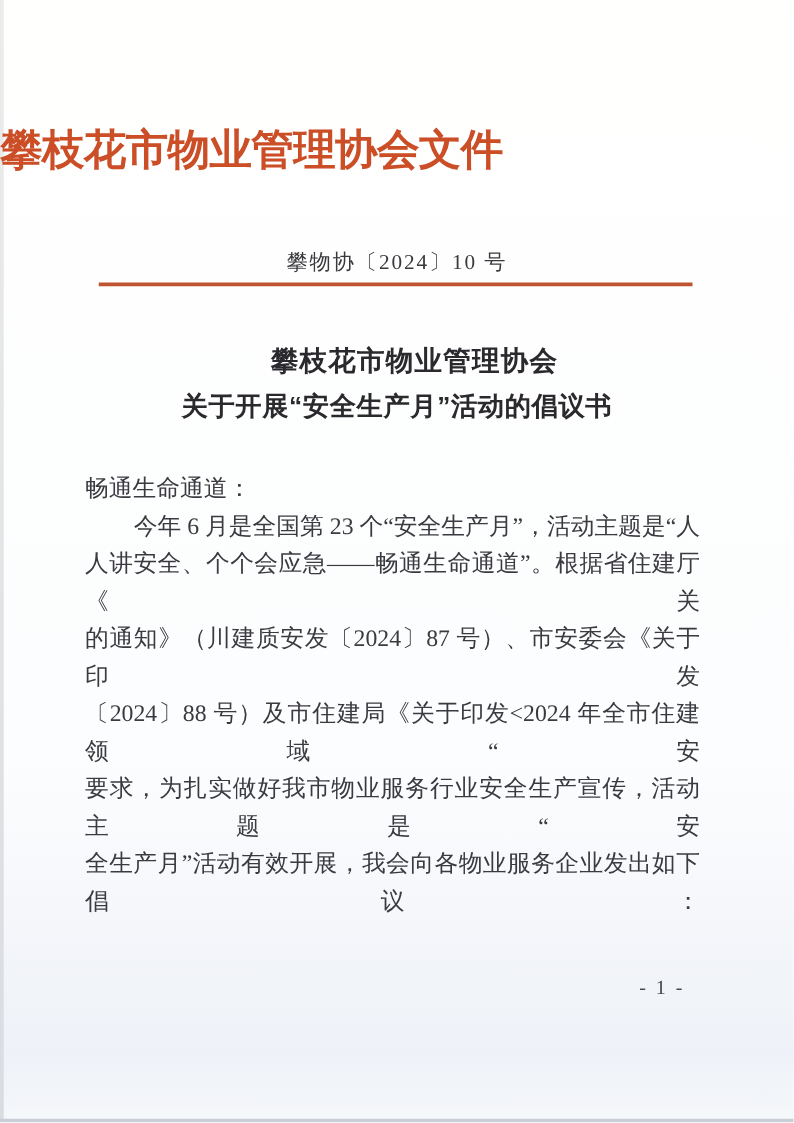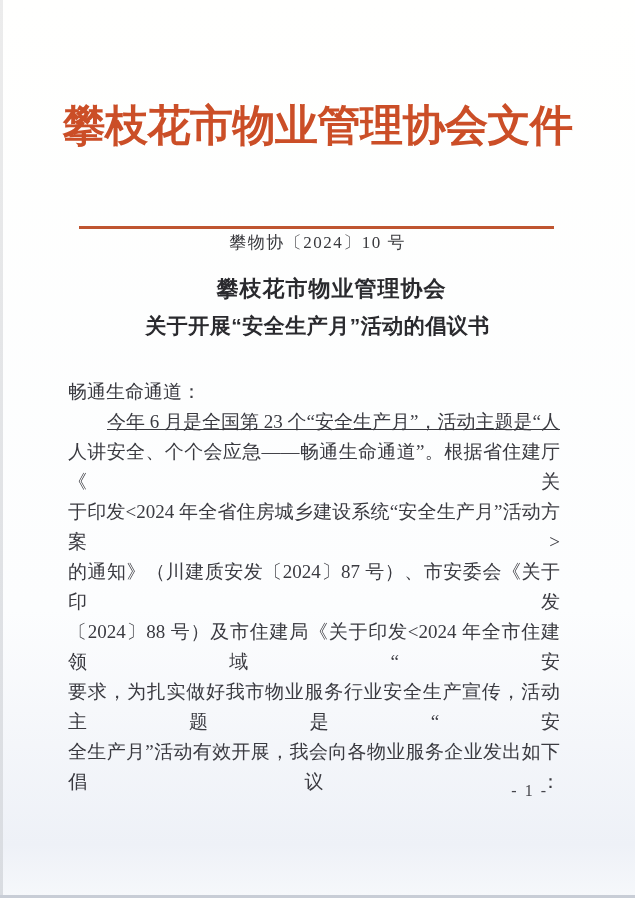--- a/index.html
+++ b/index.html
@@ -29,39 +29,37 @@
     left: 0; bottom: 0;
     width: 100%; height: 3px;
     background: #c8cdd6;
   }
 
   .org-title {
     position: absolute;
     top: 97px;
     left: 0;
     width: 100%;
-    text-align: center;
     font-family: Liberation Serif, serif;
     font-weight: 700;
-    font-size: 43px;
+    font-size: 34px;
     letter-spacing: -0.5px;
     color: #cb4e27;
     white-space: nowrap;
   }
 
   .doc-number {
     position: absolute;
     top: 198px;
     left: 0;
     width: 100%;
     text-align: center;
     font-size: 17px;
     letter-spacing: 1.5px;
     color: #39393d;
-    margin-top: 33px;
   }
 
   .red-rule {
     position: absolute;
     top: 226px;
     left: 79px;
     width: 475px;
     height: 3px;
     background: #bf5530;
   }
@@ -95,21 +93,21 @@
     width: 492px;
     font-size: 19px;
     line-height: 30px;
     color: #3a3a40;
   }
   .line { min-height: 30px; }
   .just {
     text-align: justify;
     text-align-last: justify;
   }
-  .indent { text-indent: 39px; text-decoration: underline; }
+  .indent { text-indent: 39px; }
 
   .page-number {
     position: absolute;
     top: 782px;
     left: 0;
     width: 100%;
     box-sizing: border-box;
     padding-right: 87px;
     text-align: right;
     font-size: 16px;
@@ -131,21 +129,20 @@
   <div class="doc-title">
     <div class="t1">攀枝花市物业管理协会</div>
     <div class="t2">关于开展“安全生产月”活动的倡议书</div>
   </div>
 
   <div class="body-text">
     <div class="line salutation">畅通生命通道：</div>
 
     <div class="line just indent">今年 6 月是全国第 23 个“安全生产月”，活动主题是“人</div>
     <div class="line just">人讲安全、个个会应急——畅通生命通道”。根据省住建厅《关</div>
-    <div class="line just">于印发&lt;2024 年全省住房城乡建设系统“安全生产月”活动方案&gt;</div>
     <div class="line just">的通知》（川建质安发〔2024〕87 号）、市安委会《关于印发</div>
     <div class="line just">〔2024〕88 号）及市住建局《关于印发&lt;2024 年全市住建领域“安</div>
     <div class="line just">要求，为扎实做好我市物业服务行业安全生产宣传，活动主题是“安</div>
     <div class="line just">全生产月”活动有效开展，我会向各物业服务企业发出如下倡议：</div>
 
   </div>
 
   <div class="page-number">- 1 -</div>
 
 </div>

